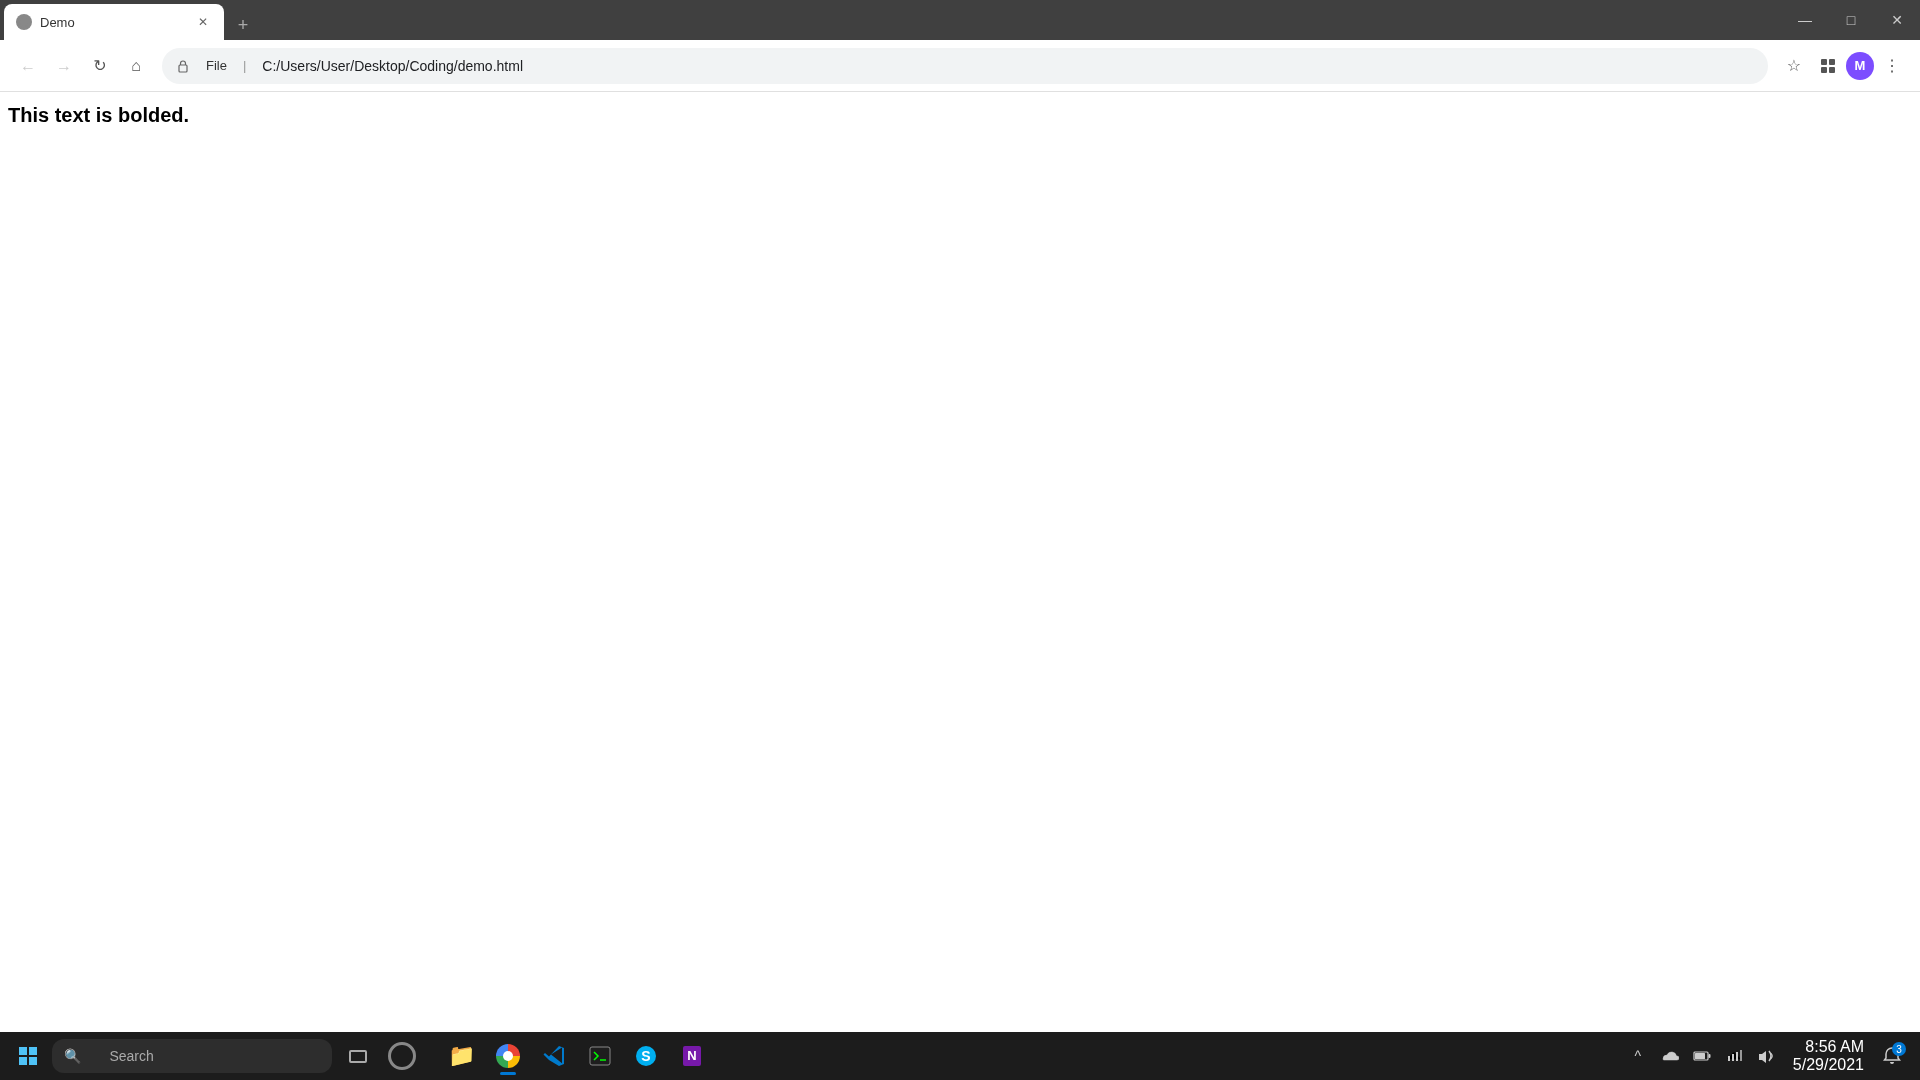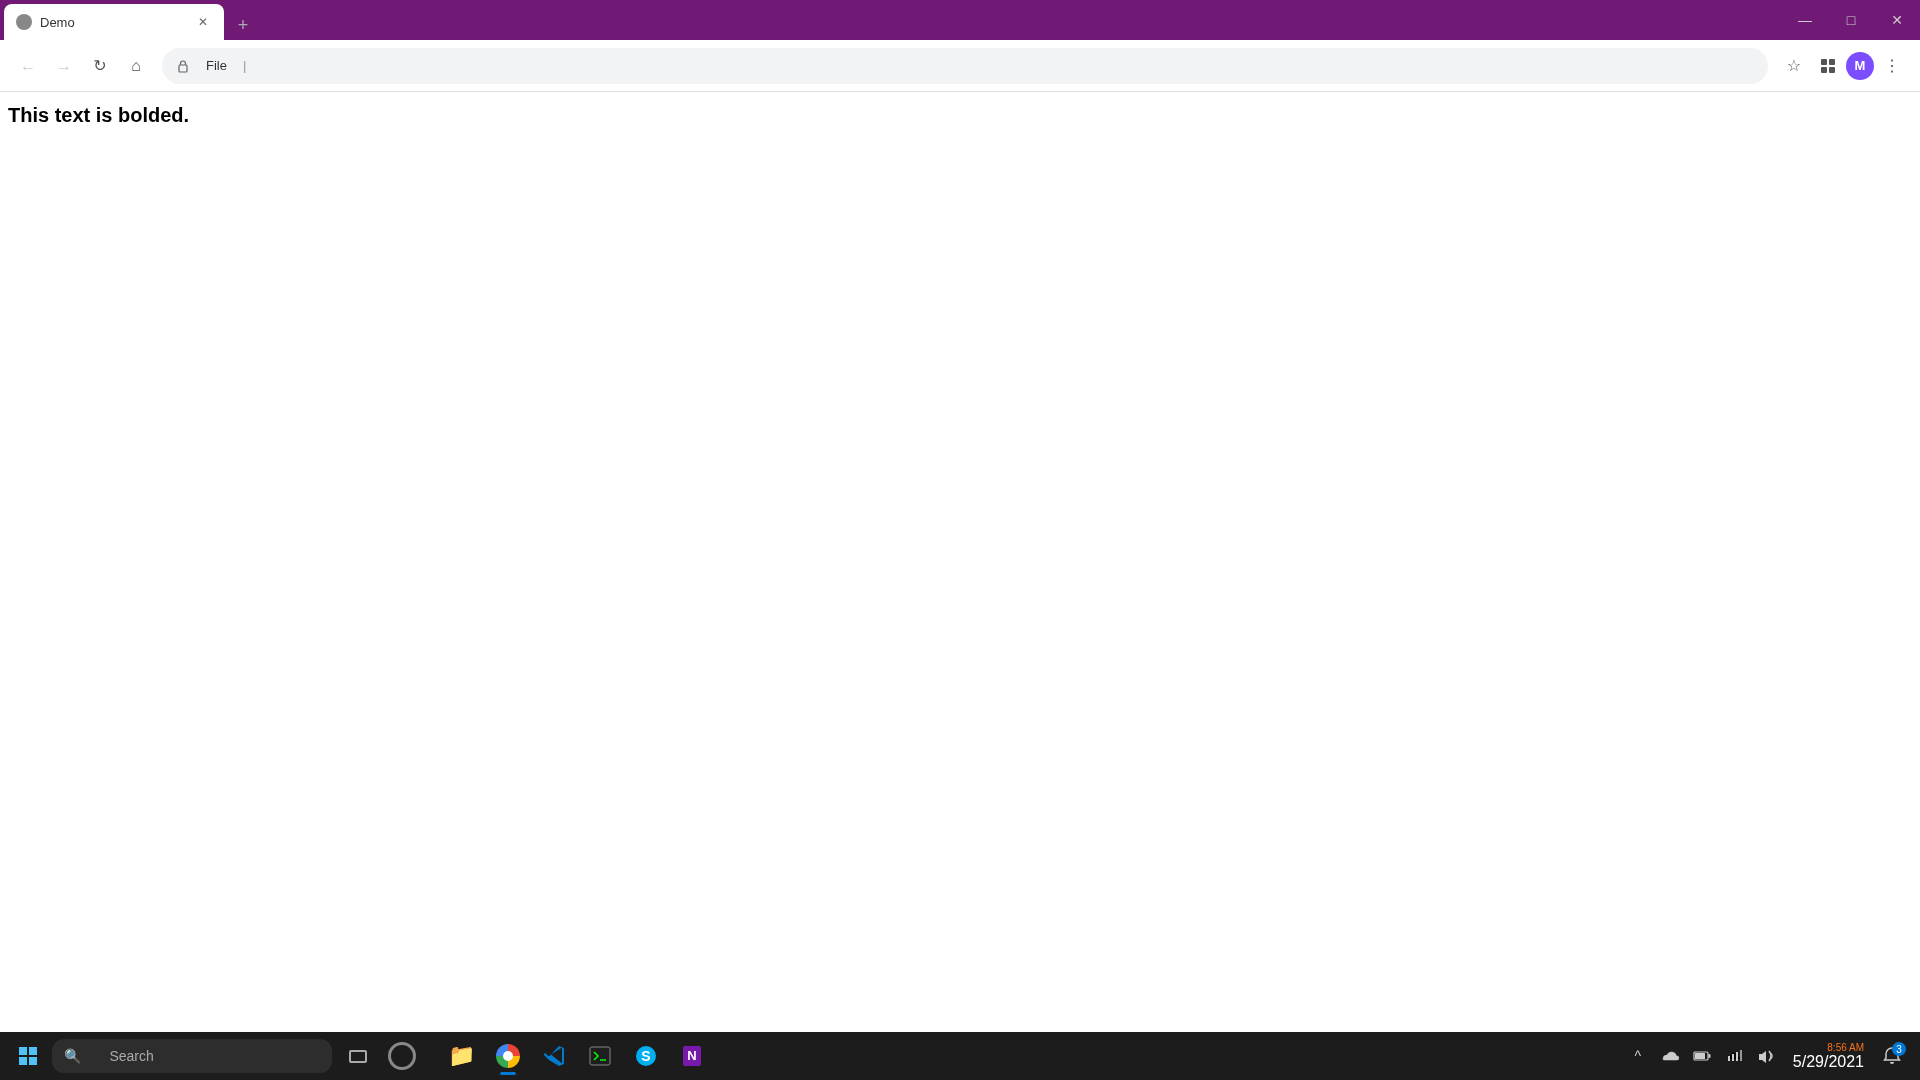--- a/index.html
+++ b/index.html
@@ -10,21 +10,21 @@
       width: 1920px;
       height: 1080px;
       display: flex;
       flex-direction: column;
       background: #202020;
     }
 
     
     .title-bar {
       height: 40px;
-      background: #701a75;
+      background: #404040;
       display: flex;
       align-items: center;
       padding: 0 0 0 0;
       flex-shrink: 0;
     }
     .tabs-area {
       display: flex;
       align-items: flex-end;
       height: 100%;
       flex: 1;
@@ -310,22 +310,22 @@
       display: flex;
       flex-direction: column;
       align-items: flex-end;
       justify-content: center;
       color: #fff;
       cursor: pointer;
       padding: 0 8px;
       height: 40px;
     }
     .clock-time {
-      font-size: 10px;
-      color: #f97316;
+      font-size: 16px;
+      color: #ffffff;
     }
     .clock-date {
       font-size: 16px;
       color: #fff;
       text-align: center;
     }
 
     .notif-btn {
       width: 32px;
       height: 40px;
@@ -420,20 +420,21 @@
 
     <div class="address-bar-container">
       <div class="lock-icon-wrap">
         <svg width="14" height="14" viewBox="0 0 14 14" fill="none">
           <rect x="3" y="6" width="8" height="7" rx="1" stroke="#666" stroke-width="1.2" fill="none"></rect>
           <path d="M4.5 6V4.5a2.5 2.5 0 0 1 5 0V6" stroke="#666" stroke-width="1.2" fill="none"></path>
         </svg>
       </div>
       <span class="file-label">File</span>
       <span class="separator">|</span>
+      <span class="address-text">C:/Users/User/Desktop/Coding/demo.html</span>
     </div>
 
     <div class="toolbar-actions">
       <div class="action-btn">☆</div>
       <div class="action-btn">
         <svg width="18" height="18" viewBox="0 0 18 18" fill="none">
           <rect x="2" y="2" width="6" height="6" rx="1" fill="#555"></rect>
           <rect x="10" y="2" width="6" height="6" rx="1" fill="#555"></rect>
           <rect x="2" y="10" width="6" height="6" rx="1" fill="#555"></rect>
           <rect x="10" y="10" width="6" height="6" rx="1" fill="#555"></rect>

